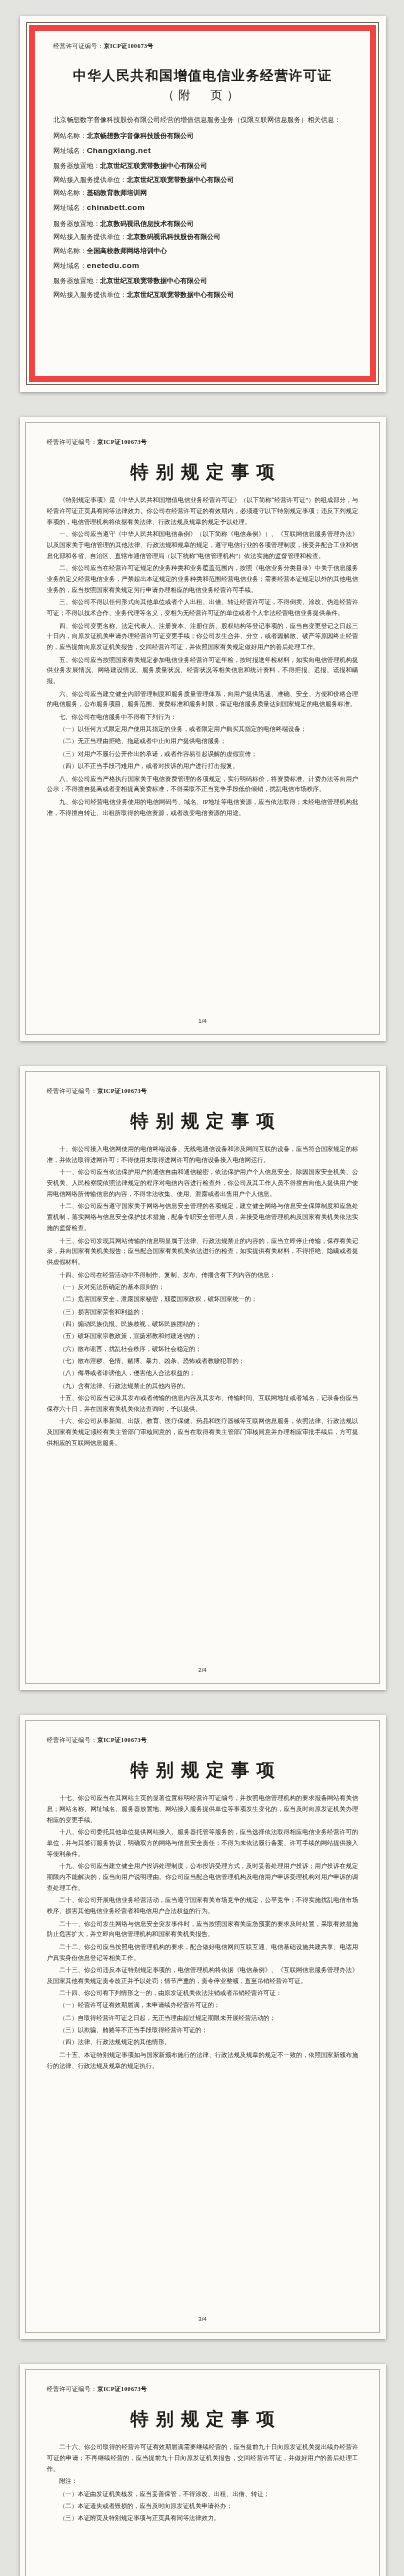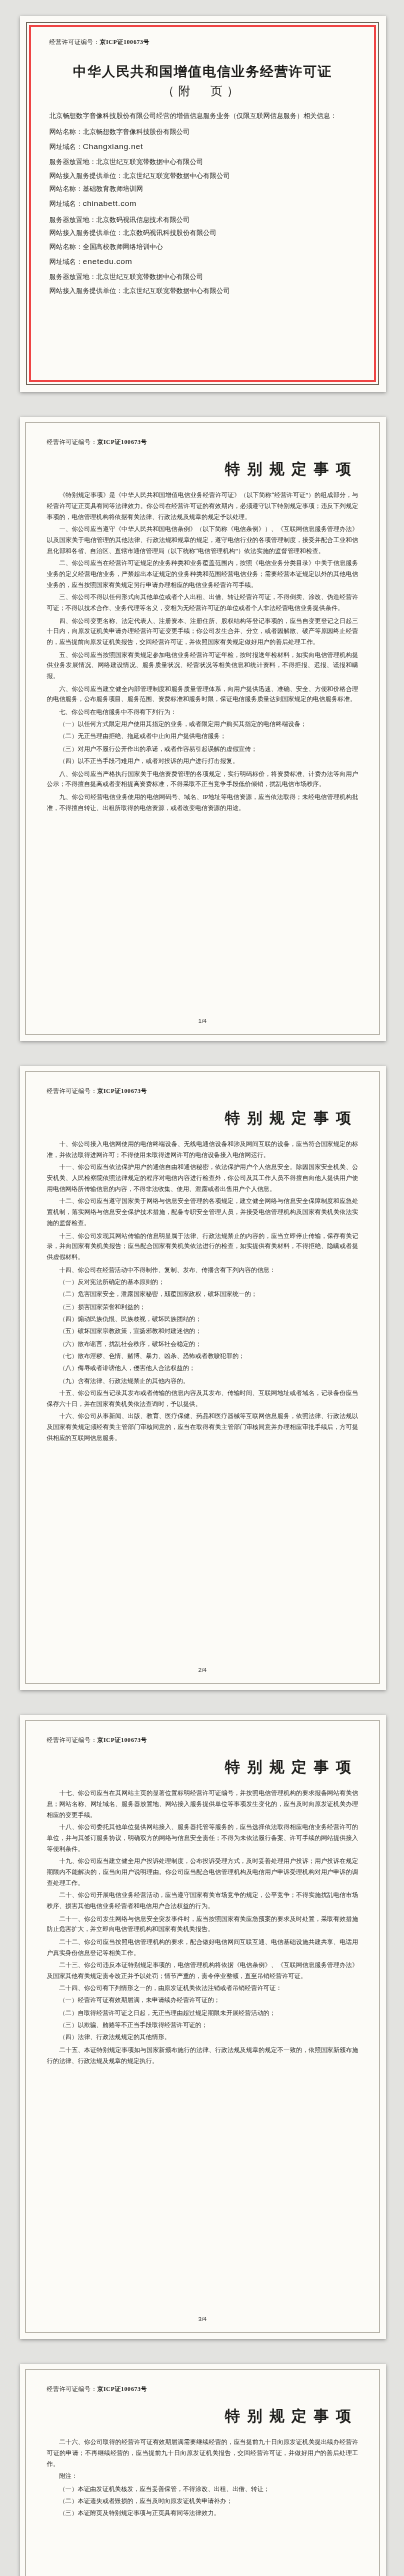--- a/index.html
+++ b/index.html
@@ -27,21 +27,21 @@
   .page-cert { height: 376px; padding: 6.2px; }
   .cert-frame {
     height: 100%;
     box-sizing: border-box;
     border: 0.5px solid #6e6458;
     padding: 2.1px;
   }
   .cert-frame-inner {
     height: 100%;
     box-sizing: border-box;
-    border: 2px solid #ef4444;
+    border: 6px solid #ef4444;
     padding: 11.3px 18.5px;
     position: relative;
   }
   .cert-header { font-size: 6px; letter-spacing: 0.3px; }
   .cert-header .num { font-weight: bold; }
   .cert-title {
     text-align: center;
     font-size: 13.4px;
     font-weight: bold;
     letter-spacing: 1px;
@@ -59,41 +59,41 @@
     line-height: 1.9;
     margin: 5.2px 0 2.1px;
     text-align: justify;
   }
   .cert-line {
     font-size: 6.7px;
     line-height: 2.05;
     margin: 0;
   }
   .cert-line .cl-label { font-weight: normal; }
-  .cert-line .cl-value { font-weight: normal; }
+  .cert-line .cl-value { font-weight: bold; }
   .cert-line.emphasis .cl-value {
     font-size: 8px;
     font-family: "Liberation Sans", sans-serif;
     letter-spacing: 0.3px;
   }
   
   .page-special { height: 624px; padding: 5.7px; }
   .page-special.short { height: 508px; }
   .sp-frame {
     height: 100%;
     box-sizing: border-box;
     border: 0.5px solid #b8b4aa;
     padding: 14.4px 20.6px 24px;
     position: relative;
   }
   .sp-header { font-size: 6px; letter-spacing: 0.3px; }
   .sp-header .num { font-weight: bold; }
   .sp-title {
-    text-align: right;
-    font-size: 15px;
+    text-align: center;
+    font-size: 18px;
     font-weight: bold;
     letter-spacing: 7.2px;
     text-indent: 7.2px;
     margin: 13.4px 0 11.3px;
     font-family: Liberation Serif, serif;
   }
   .sp-body p {
     font-size: 6.2px;
     line-height: 1.75;
     text-align: justify;

